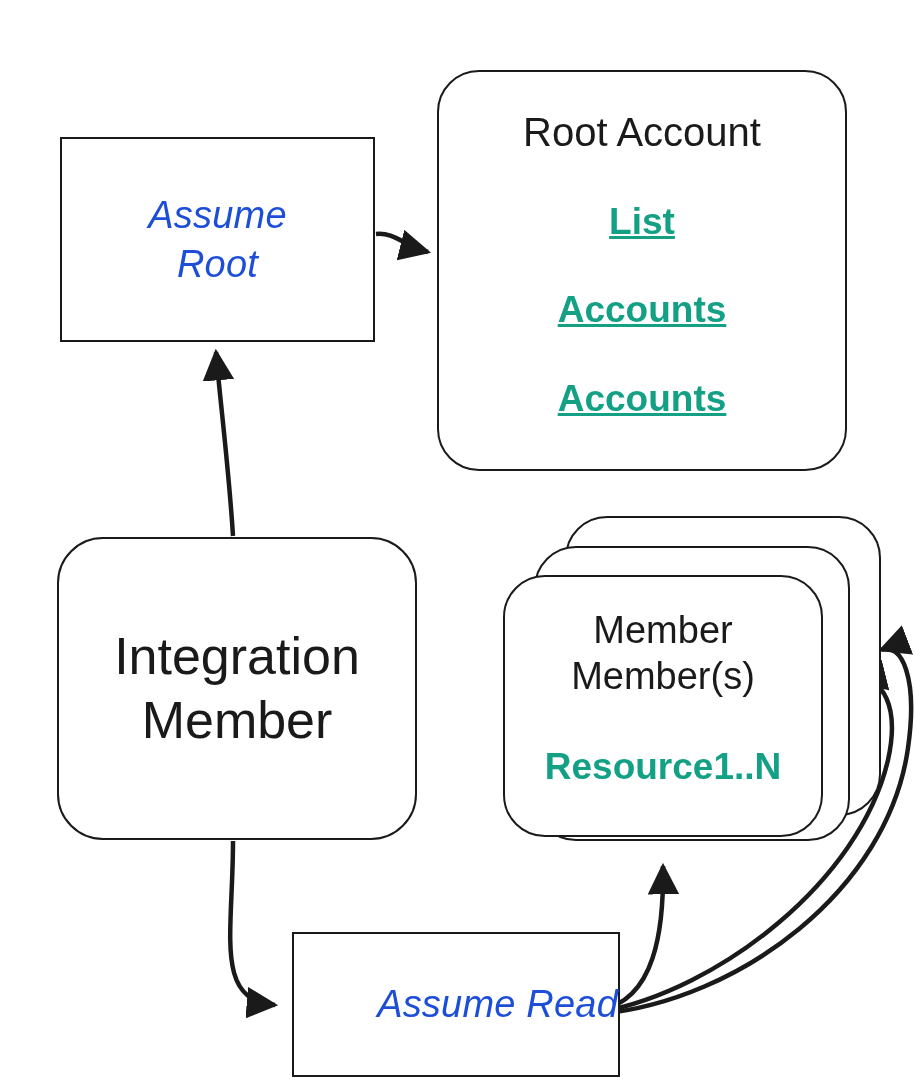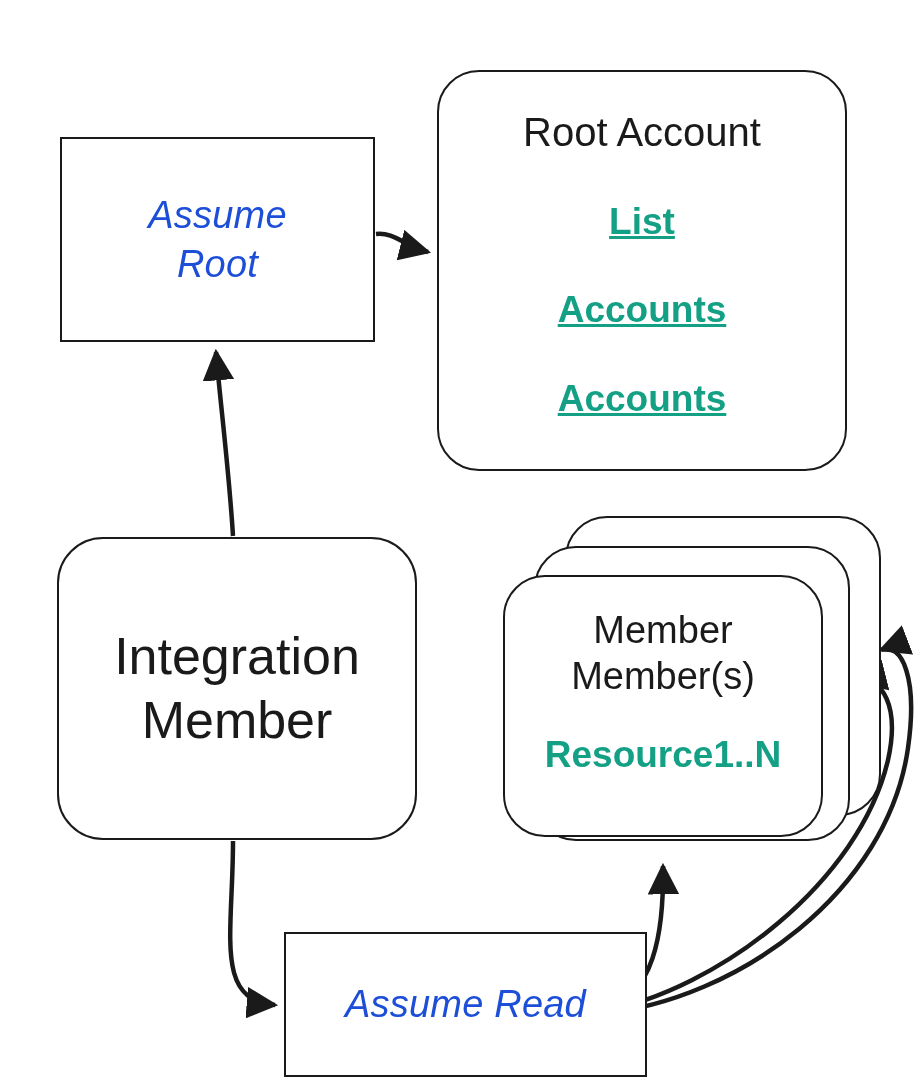--- a/index.html
+++ b/index.html
@@ -92,25 +92,26 @@
   #member-card-back   { left: 565px; top: 516px; width: 316px; height: 300px; z-index: 1; }
   #member-card-middle { left: 534px; top: 546px; width: 316px; height: 295px; z-index: 2; }
   #node-member-account {
     left: 503px; top: 575px; width: 320px; height: 262px;
     border-radius: 42px;
     justify-content: flex-start;
     padding-top: 30px;
     z-index: 3;
   }
   #node-member-account .label-plain { font-size: 38px; }
-  #node-member-account .label-api   { font-size: 37px; margin-top: 32px; }
+  #node-member-account .label-api   { font-size: 37px; margin-top: 44px; }
 
   #node-assume-role-bottom {
-    left: 284px; top: 932px; width: 363px; height: 145px;
+    left: 292px; top: 932px; width: 328px; height: 145px;
     z-index: 4;
+    align-items: flex-end;
   }
   #node-assume-role-bottom .label-role { font-size: 38px; }
 </style>
 </head>
 <body>
 
 <div id="diagram-root">
 
   <svg id="edge-layer" viewBox="0 0 915 1092" width="915" height="1092" xmlns="http://www.w3.org/2000/svg">
     <defs>

